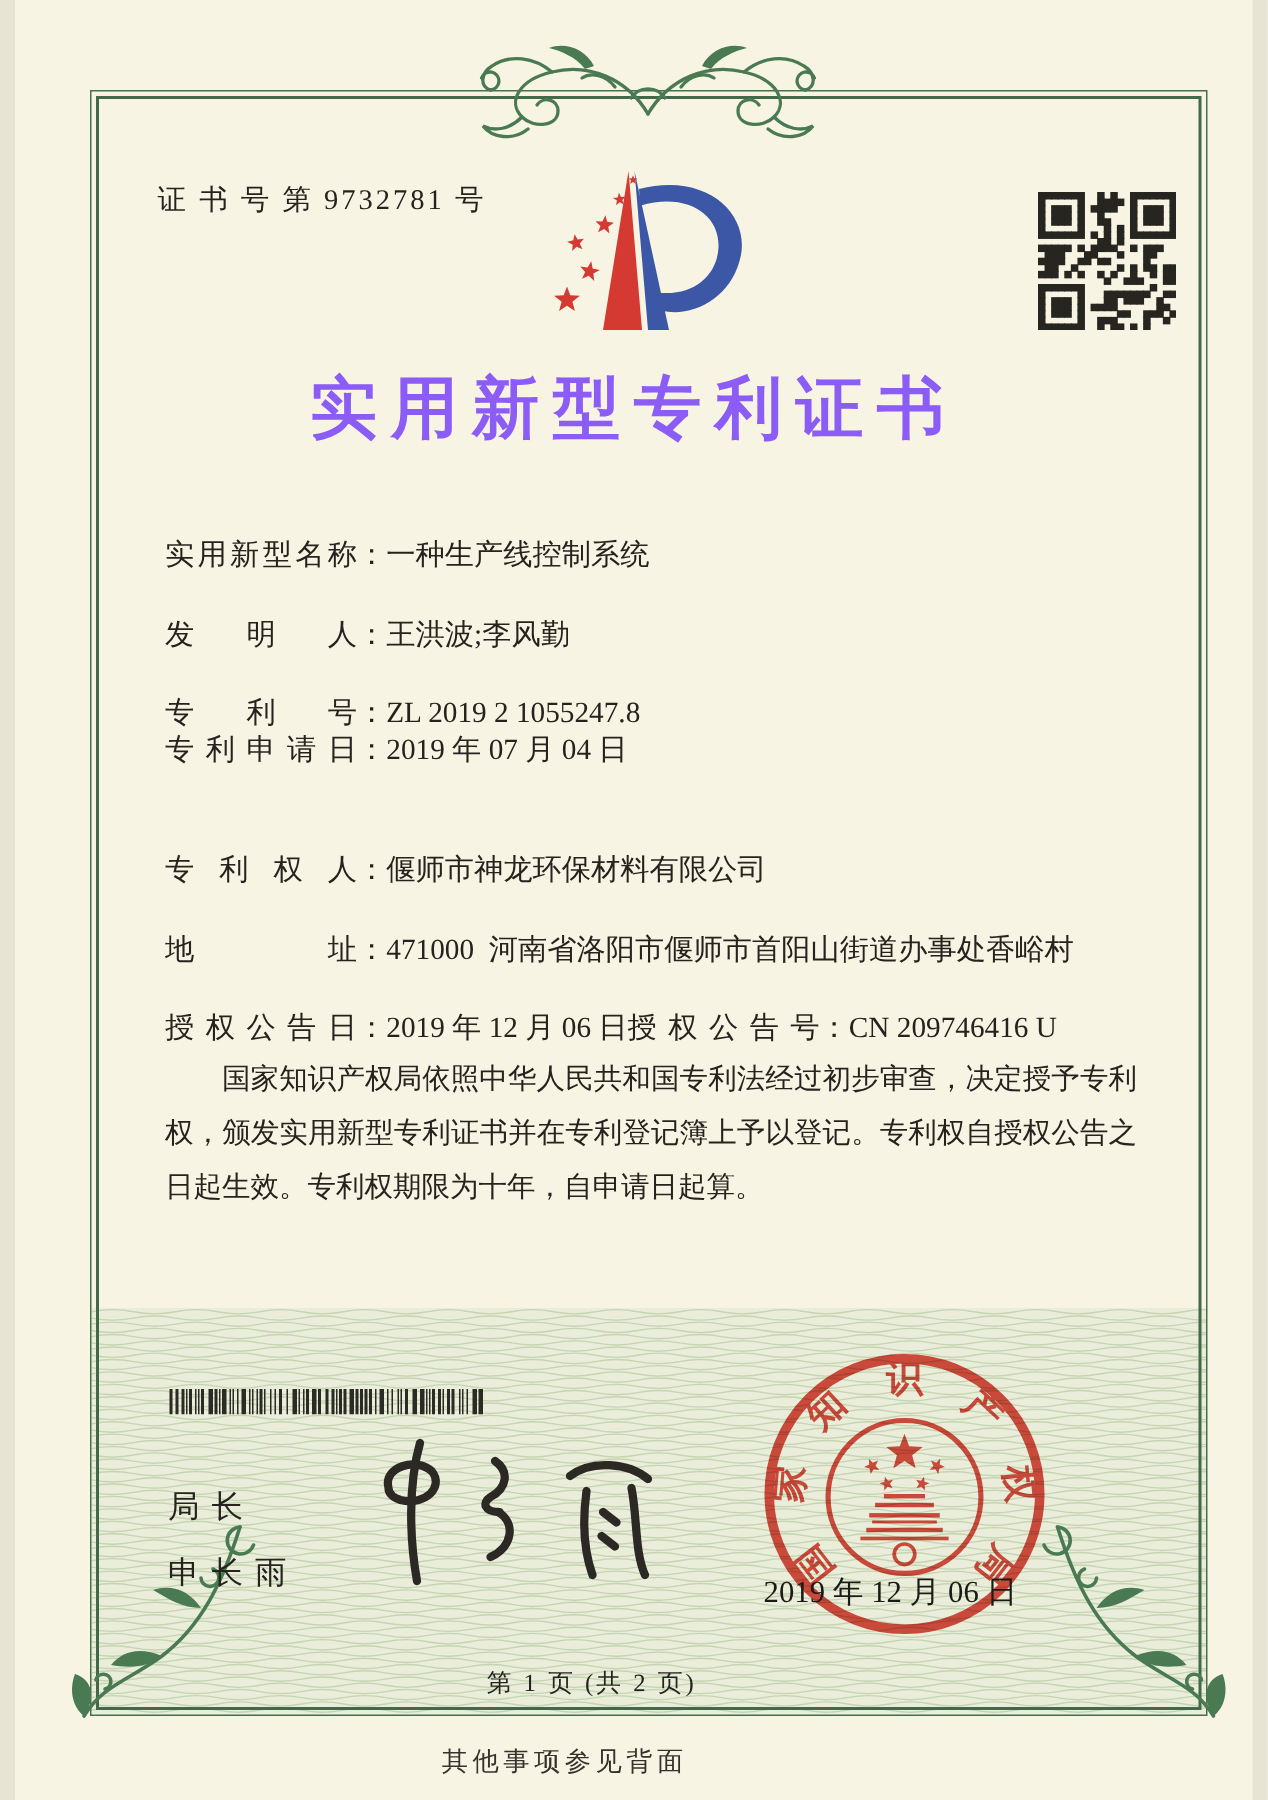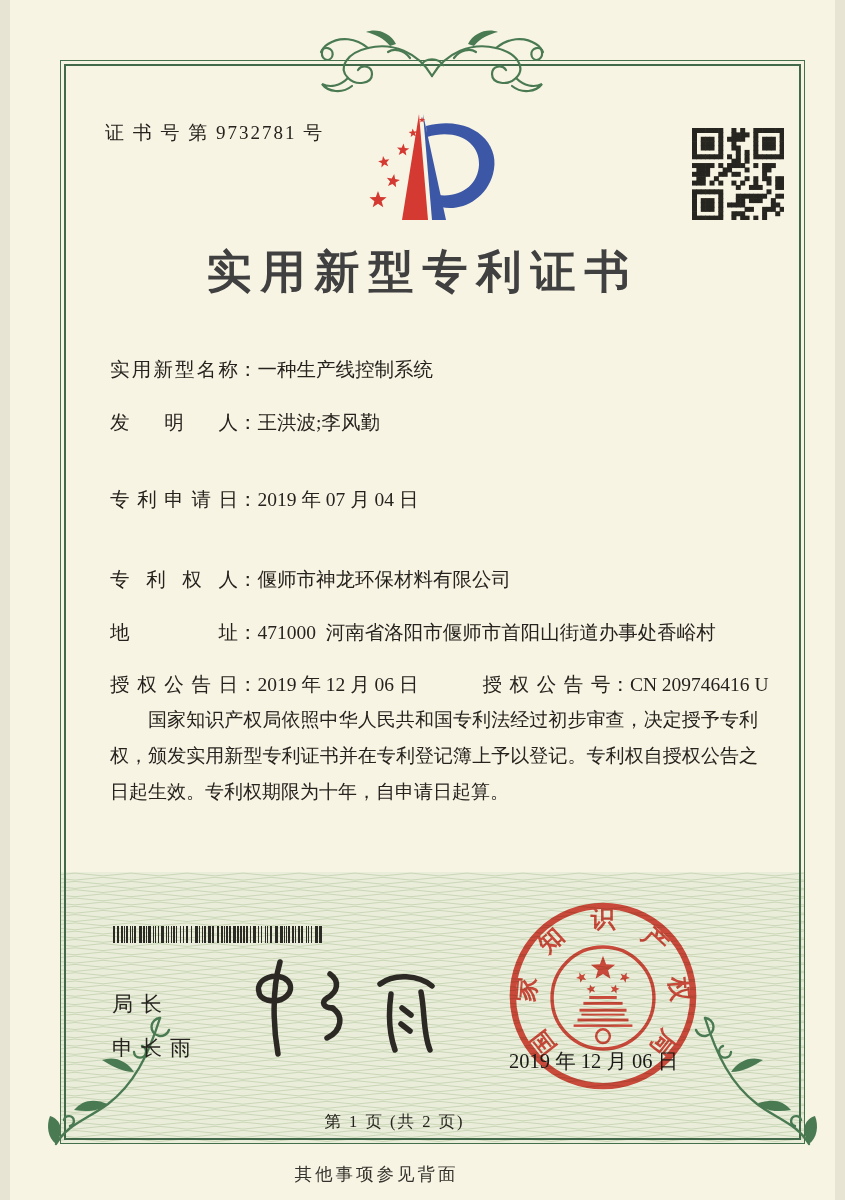--- a/index.html
+++ b/index.html
@@ -14,27 +14,27 @@
   .border-inner{position:absolute;left:3px;top:3px;right:3px;bottom:3px;border:2.5px solid #41694a;}
   .ornament{position:absolute;z-index:2;pointer-events:none;}
   #ornament-top{left:290px;top:24px;}
   #ornament-bl{left:30px;top:1010px;}
   #ornament-br{left:675px;top:1010px;transform:scaleX(-1);}
   
   .cert-no{position:absolute;left:95px;top:120px;font-size:19px;letter-spacing:2px;z-index:3;}
   .logo{position:absolute;left:352px;top:110px;z-index:3;}
   .qr{position:absolute;left:682px;top:128px;z-index:3;}
   .title{position:absolute;left:0;right:0;top:242px;text-align:center;font-size:45px;
-         font-weight:bold;letter-spacing:9px;color:#404040;z-index:3;}
+         font-weight:bold;letter-spacing:9px;color:#8b5cf6;z-index:3;}
   
   .field{position:absolute;left:100px;font-size:19.5px;z-index:3;white-space:nowrap;}
   .flabel{display:inline-block;width:128px;text-align:justify;text-align-last:justify;vertical-align:bottom;}
   .fvalue{white-space:pre-wrap;}
   .r1{top:356px}.r2{top:409px}.r3{top:461px}.r4{top:486px}.r5{top:566px}.r6{top:619px}.r7{top:671px}
-  .field-second{margin-left:64px;}
+  .field-second{}
   .field-second .flabel{width:128px;}
   
   .body-text{position:absolute;left:100px;top:702px;width:648px;z-index:3;}
   .body-text p{margin:0;font-size:19px;line-height:36px;text-indent:2em;text-align:justify;}
   
   .barcode{position:absolute;left:101px;top:926px;z-index:3;}
   .official-title{position:absolute;left:102px;top:990px;font-size:21px;letter-spacing:8px;z-index:3;}
   .official-name{position:absolute;left:102px;top:1034px;font-size:21px;letter-spacing:8px;z-index:3;}
   .signature{position:absolute;left:232px;top:948px;z-index:3;}
   .seal{position:absolute;left:495px;top:898px;z-index:3;mix-blend-mode:multiply;opacity:.9;}
@@ -394,20 +394,23 @@
     </svg>
 
   <div class="title">实用新型专利证书</div>
 
   <div class="field r1">
     <span class="flabel">实用新型名称</span><span>：</span><span class="fvalue">一种生产线控制系统</span>
   </div>
   <div class="field r2">
     <span class="flabel">发明人</span><span>：</span><span class="fvalue">王洪波;李风勤</span>
   </div>
+  <div class="field r3">
+    <span class="flabel">专利号</span><span>：</span><span class="fvalue">ZL 2019 2 1055247.8</span>
+  </div>
   <div class="field r4">
     <span class="flabel">专利申请日</span><span>：</span><span class="fvalue">2019 年 07 月 04 日</span>
   </div>
   <div class="field r5">
     <span class="flabel">专利权人</span><span>：</span><span class="fvalue">偃师市神龙环保材料有限公司</span>
   </div>
   <div class="field r6">
     <span class="flabel">地址</span><span>：</span><span class="fvalue">471000  河南省洛阳市偃师市首阳山街道办事处香峪村</span>
   </div>
   <div class="field r7">

